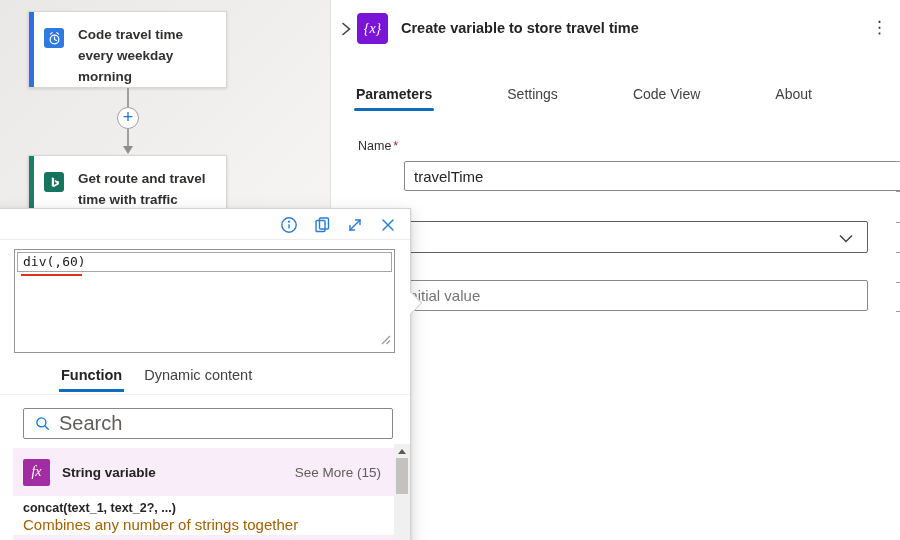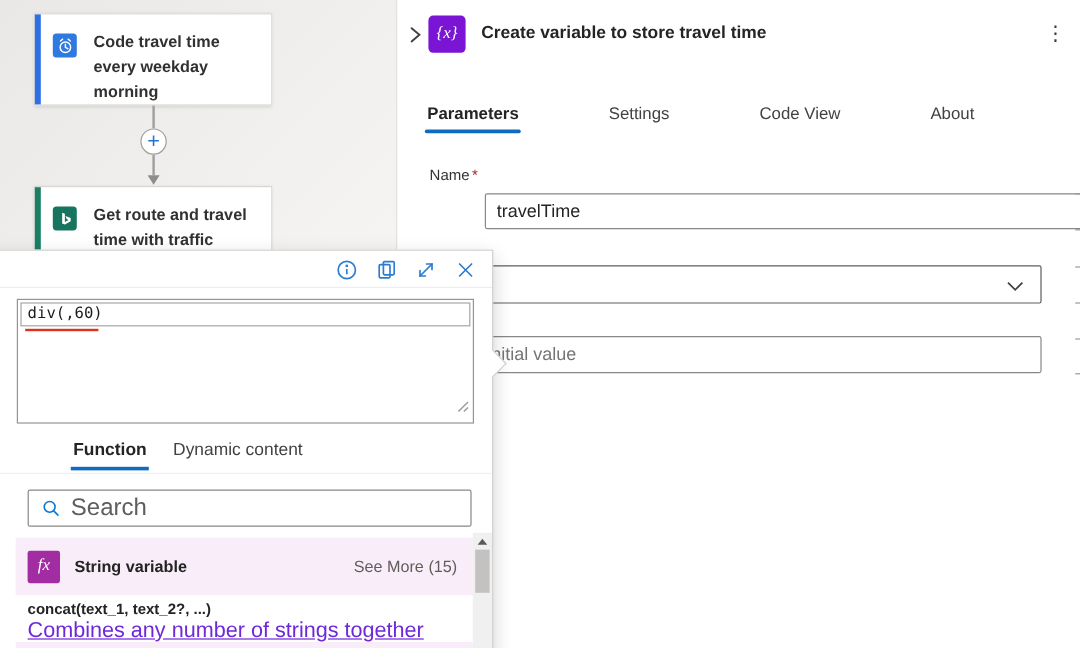--- a/index.html
+++ b/index.html
@@ -87,21 +87,21 @@
   .func-list { position:absolute; left:20px; top:239px; width:381px; }
   .cat-row { height:48px; background:#f8edf8; display:flex; align-items:center;
     position:relative; cursor:pointer; }
   .fx-icon { width:27px; height:27px; background:#a22da2; border-radius:2px; margin-left:10px;
     color:#fff; display:flex; align-items:center; justify-content:center;
     font-family:"Liberation Serif", serif; font-style:italic; font-size:14px; }
   .cat-name { font-size:13.5px; font-weight:bold; color:#242424; margin-left:12px; }
   .see-more { position:absolute; right:13px; font-size:13.5px; color:#605e5c; cursor:pointer; }
   .func-row { height:39px; background:#fff; padding:4px 0 0 10px; cursor:pointer; }
   .func-sig { font-size:12.5px; font-weight:bold; color:#242424; line-height:17px; }
-  .func-desc { font-size:18px; color:#6d28d9; line-height:16px;text-decoration:underline; }
+  .func-desc { font-size:15px; color:#a16207; line-height:16px; }
   .cat-strip { height:14px; background:#f8edf8; }
   .scrollbar { position:absolute; left:401px; top:235px; width:16px; height:185px; background:#f0f0f0; }
   .scroll-up { position:absolute; left:4px; top:5px; width:0; height:0;
     border-left:4px solid transparent; border-right:4px solid transparent;
     border-bottom:5px solid #5a5a5a; }
   .scroll-thumb { position:absolute; left:2px; top:14px; width:12px; height:36px; background:#c4c2c0; }
 </style>
 </head>
 <body>
 

